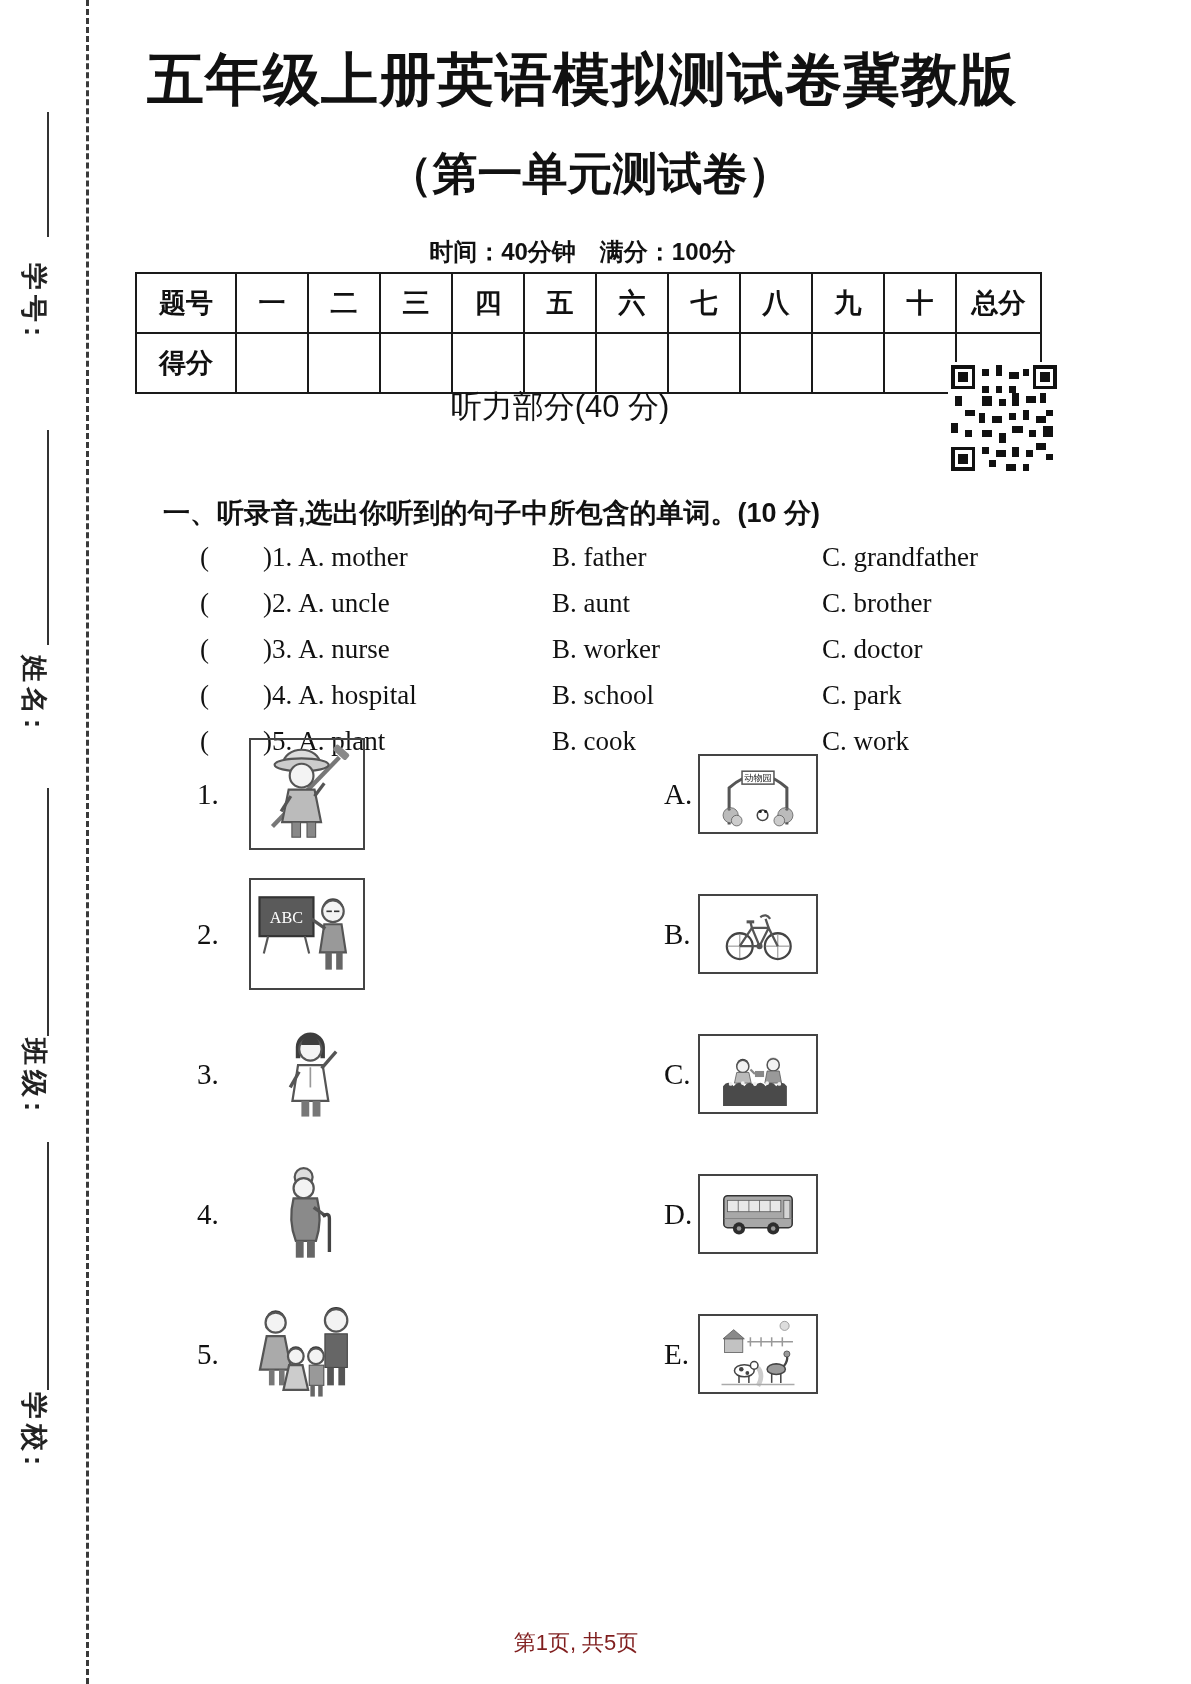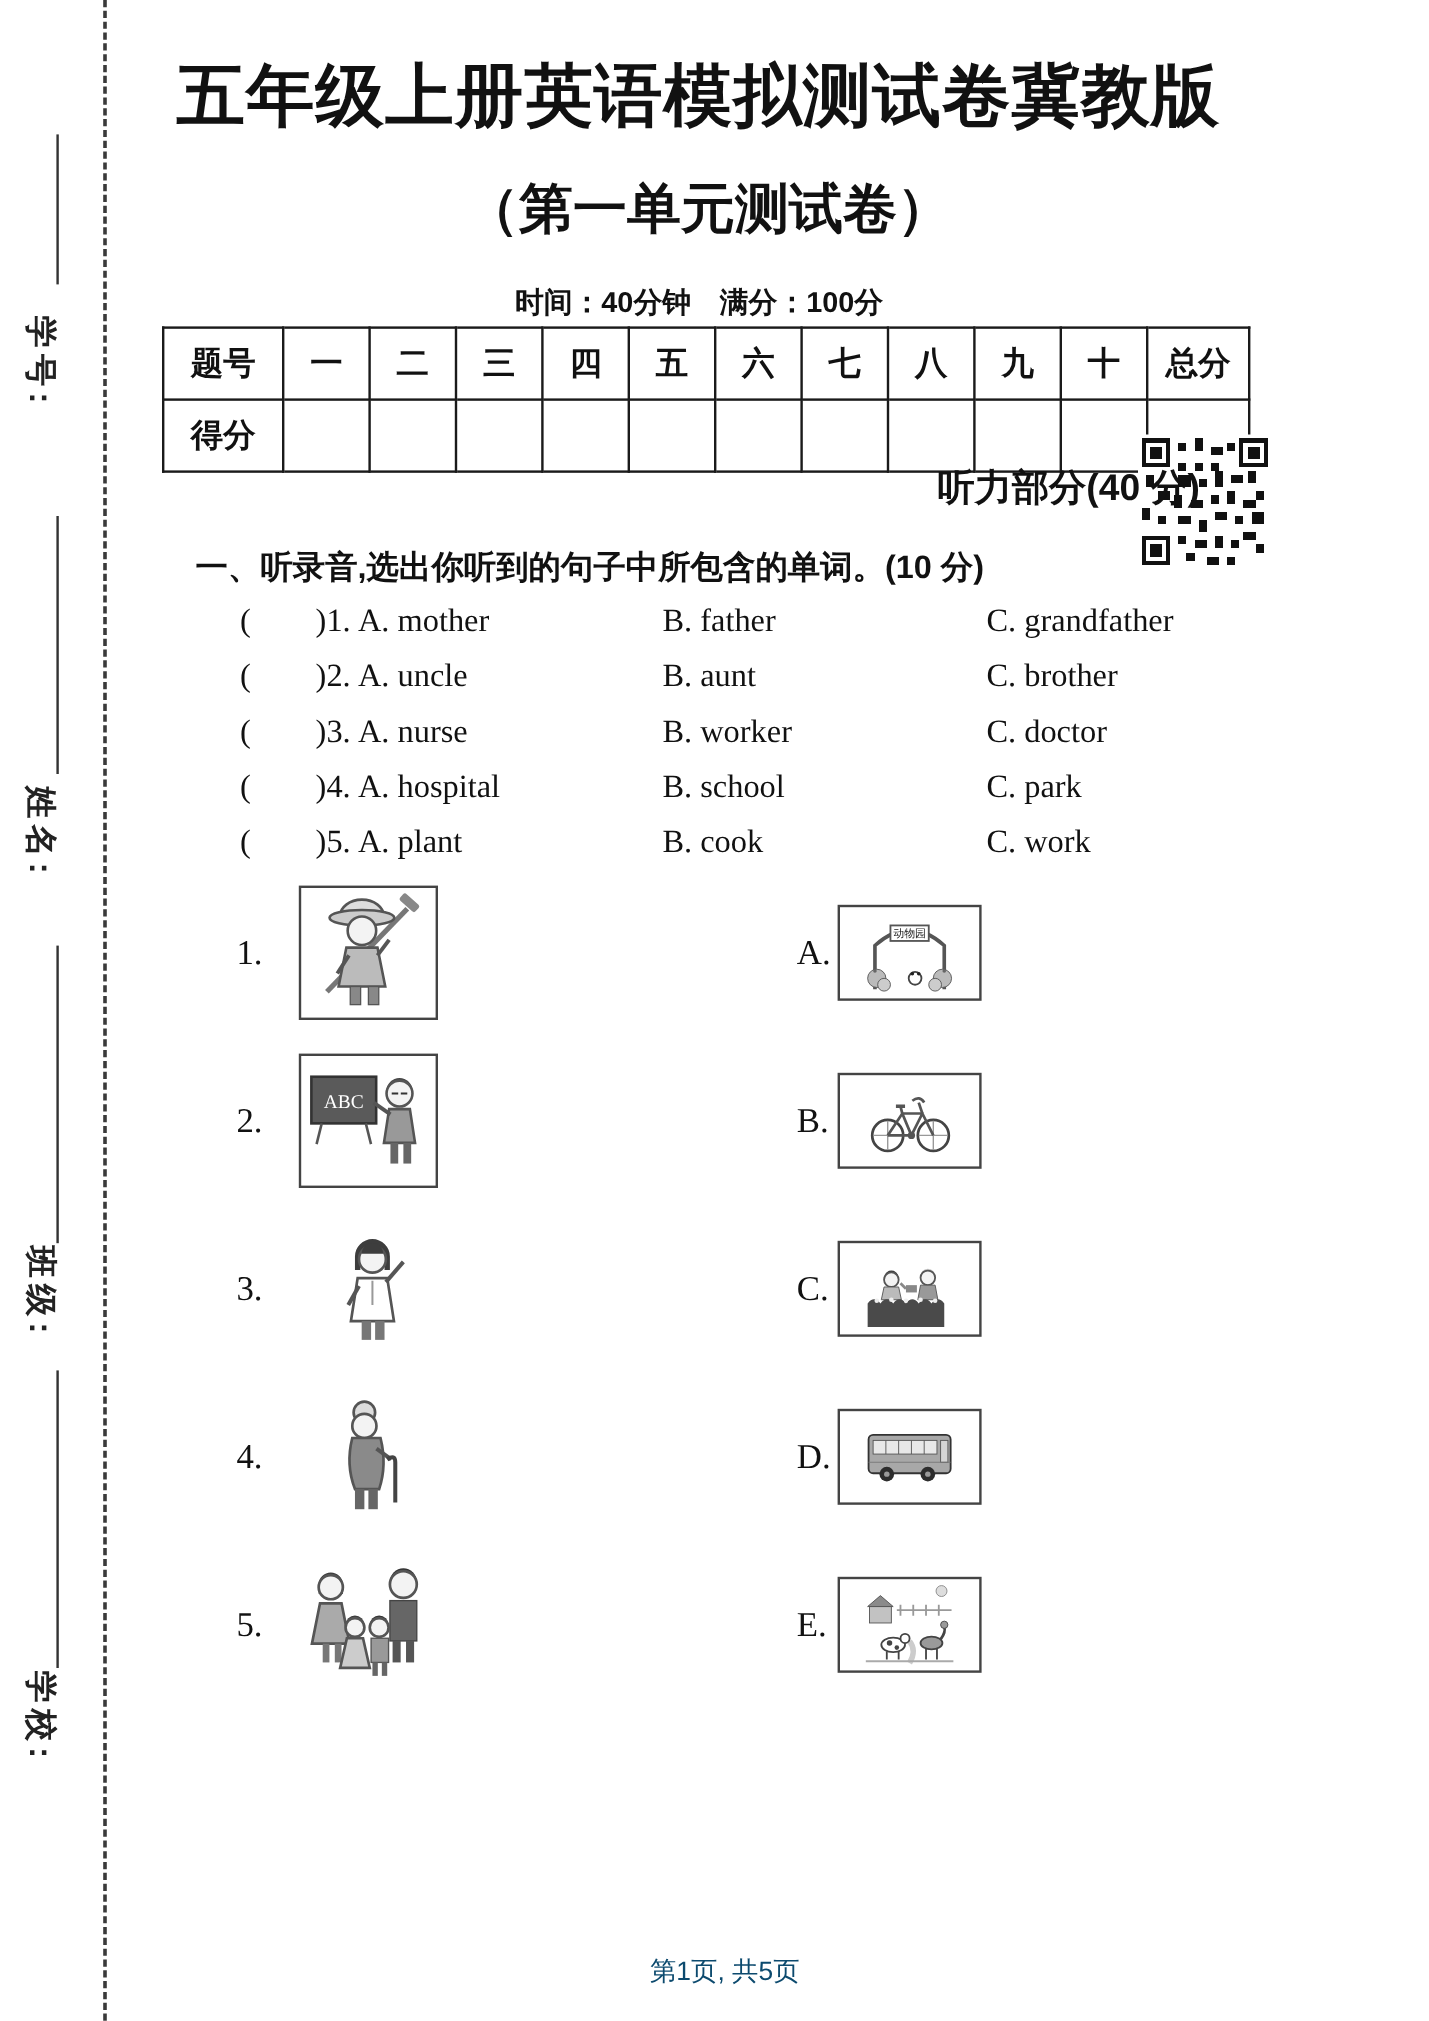--- a/index.html
+++ b/index.html
@@ -29,43 +29,43 @@
   
   table.score { position:absolute; left:135px; top:272px; border-collapse:collapse;
     table-layout:fixed; }
   table.score td { border:2px solid #1a1a1a; height:44px; text-align:center;
     font-size:27px; font-weight:700; padding:11px; }
 
   
   .qr { position:absolute; left:948px; top:362px; width:112px; height:112px; }
 
   
-  .listening-title { position:absolute; left:120px; top:386px; width:880px; text-align:right;
-    font-size:31px; font-weight:700; }
+  .listening-title { position:absolute; left:120px; top:386px; width:880px; text-align:center;
+    font-size:31px; font-weight:400; }
   .part1 { position:absolute; left:135px; top:452px; width:940px; }
-  .part-heading { font-size:27px; font-weight:800; padding-left:28px; height:42px; line-height:42px; }
+  .part-heading { font-size:27px; font-weight:800; padding-left:28px; height:42px; line-height:42px;margin-top:40px; }
   .p1row { display:flex; align-items:center; height:46px; padding-left:65px;
     font-family:"Liberation Serif", serif; font-size:27px; }
   .p1row .cA { width:352px; } .p1row .cB { width:270px; } .p1row .cC { flex:1; }
   .prefix { white-space:pre; margin-right:6px; }
 
   .part2 { position:absolute; left:135px; top:724px; width:940px; }
   .p2row { display:flex; align-items:center; height:140px; padding-left:62px;
     font-family:"Liberation Serif", serif; font-size:29px; }
   .numlab { width:36px; } .letlab { width:34px; }
   .imgL { width:116px; height:112px; margin-left:16px; display:flex; align-items:center;
     justify-content:center; }
   .imgR { width:120px; height:80px; border:2px solid #444; background:#fff;
     display:flex; align-items:center; justify-content:center; }
   .boxed { border:2px solid #444; }
   .gap { width:299px; }
   .imgL svg, .imgR svg { width:100%; height:100%; }
 
   .footer { position:absolute; left:0; top:1628px; width:1152px; text-align:center;
-    font-size:22px; color:#0c4a6e;margin-left:28px; }
+    font-size:22px; color:#7f1d1d; }
 </style>
 </head>
 <body>
 
 <div class="dashed-line"></div>
 <div class="fill-line" id="fl1"></div>
 <div class="fill-line" id="fl2"></div>
 <div class="fill-line" id="fl3"></div>
 <div class="fill-line" id="fl4"></div>
 <div class="vlabel" id="vl1">学号:</div>

